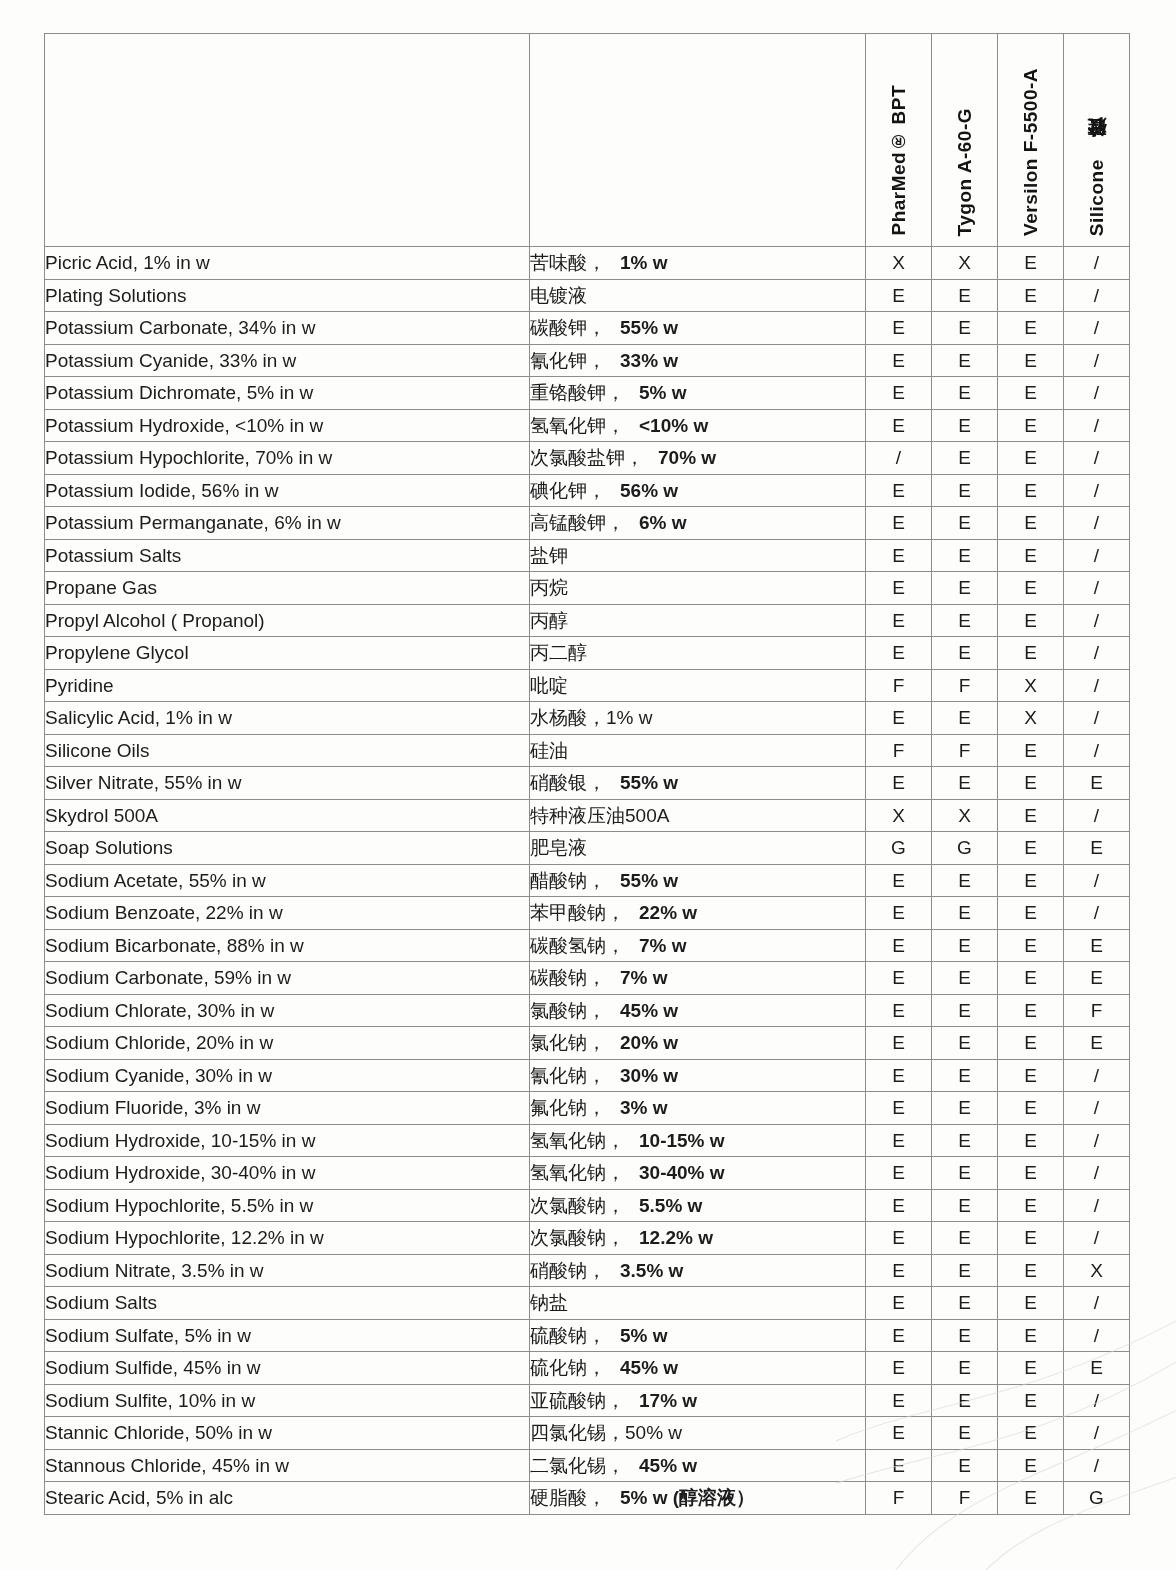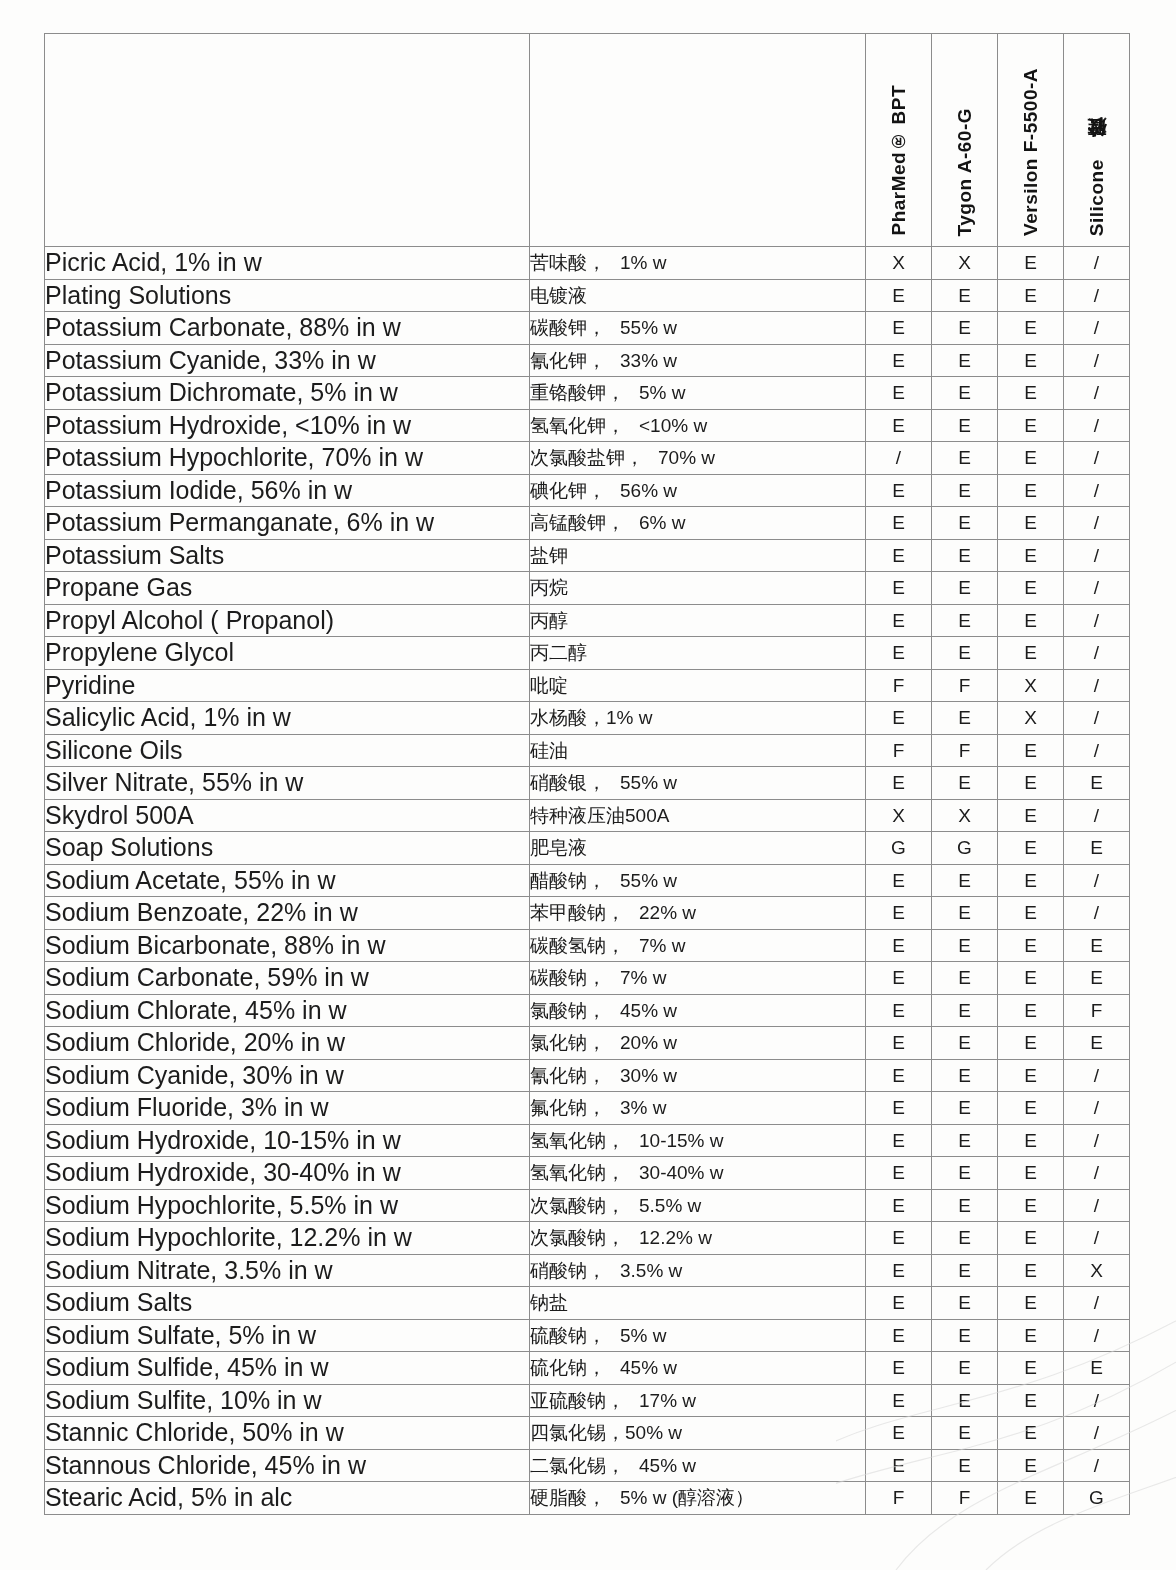--- a/index.html
+++ b/index.html
@@ -73,21 +73,21 @@
   }
   .vcell {
     height: 212px;
     display: flex;
     align-items: flex-end;
     justify-content: center;
     padding-bottom: 10px;
     box-sizing: border-box;
   }
   td.en {
-    font-size: 25px;
+    font-size: 19px;
     color: #1c1c1c;
     padding: 0 0 0 10px;
     height: 31.5px;
     line-height: 31.5px;
     white-space: nowrap;
     overflow: hidden;
   }
   td.zh {
     font-size: 19px;
     color: #1c1c1c;
@@ -98,21 +98,21 @@
     overflow: hidden;
   }
   td.rating {
     font-size: 19px;
     color: #1c1c1c;
     text-align: center;
     height: 31.5px;
     line-height: 31.5px;
   }
   .zh-name { display: inline-block; }
-  .zh-conc { display: inline-block; padding-left: 14px; }
+  .zh-conc { display: inline-block; padding-left: 14px; font-weight: bold; }
 </style>
 </head>
 <body>
 
 <div class="page">
 
   <table class="compat">
     <colgroup>
       <col class="c-en">
       <col class="c-zh">
@@ -158,21 +158,21 @@
         </tr>
         <tr>
           <td class="en">Plating Solutions</td>
           <td class="zh"><span class="zh-name">电镀液</span><span class="zh-conc"></span></td>
           <td class="rating">E</td>
           <td class="rating">E</td>
           <td class="rating">E</td>
           <td class="rating">/</td>
         </tr>
         <tr>
-          <td class="en">Potassium Carbonate, 88% in w</td>
+          <td class="en">Potassium Carbonate, 34% in w</td>
           <td class="zh"><span class="zh-name">碳酸钾，</span><span class="zh-conc">55% w</span></td>
           <td class="rating">E</td>
           <td class="rating">E</td>
           <td class="rating">E</td>
           <td class="rating">/</td>
         </tr>
         <tr>
           <td class="en">Potassium Cyanide, 33% in w</td>
           <td class="zh"><span class="zh-name">氰化钾，</span><span class="zh-conc">33% w</span></td>
           <td class="rating">E</td>
@@ -326,21 +326,21 @@
         </tr>
         <tr>
           <td class="en">Sodium Carbonate, 59% in w</td>
           <td class="zh"><span class="zh-name">碳酸钠，</span><span class="zh-conc">7% w</span></td>
           <td class="rating">E</td>
           <td class="rating">E</td>
           <td class="rating">E</td>
           <td class="rating">E</td>
         </tr>
         <tr>
-          <td class="en">Sodium Chlorate, 45% in w</td>
+          <td class="en">Sodium Chlorate, 30% in w</td>
           <td class="zh"><span class="zh-name">氯酸钠，</span><span class="zh-conc">45% w</span></td>
           <td class="rating">E</td>
           <td class="rating">E</td>
           <td class="rating">E</td>
           <td class="rating">F</td>
         </tr>
         <tr>
           <td class="en">Sodium Chloride, 20% in w</td>
           <td class="zh"><span class="zh-name">氯化钠，</span><span class="zh-conc">20% w</span></td>
           <td class="rating">E</td>

